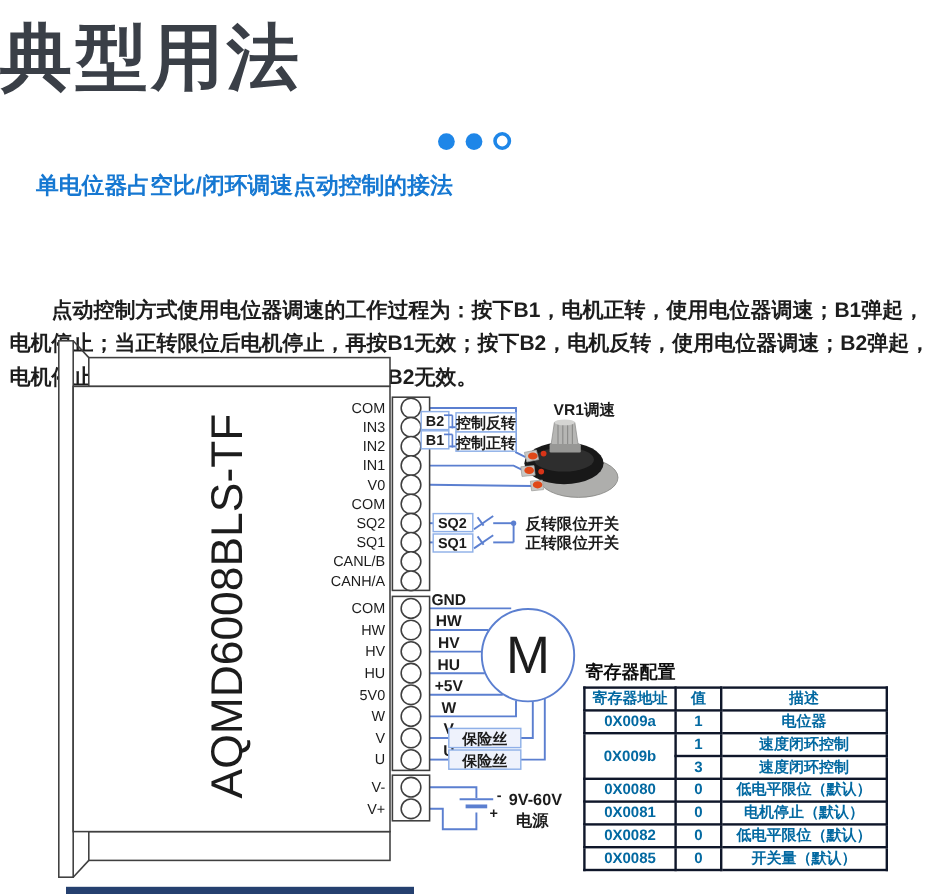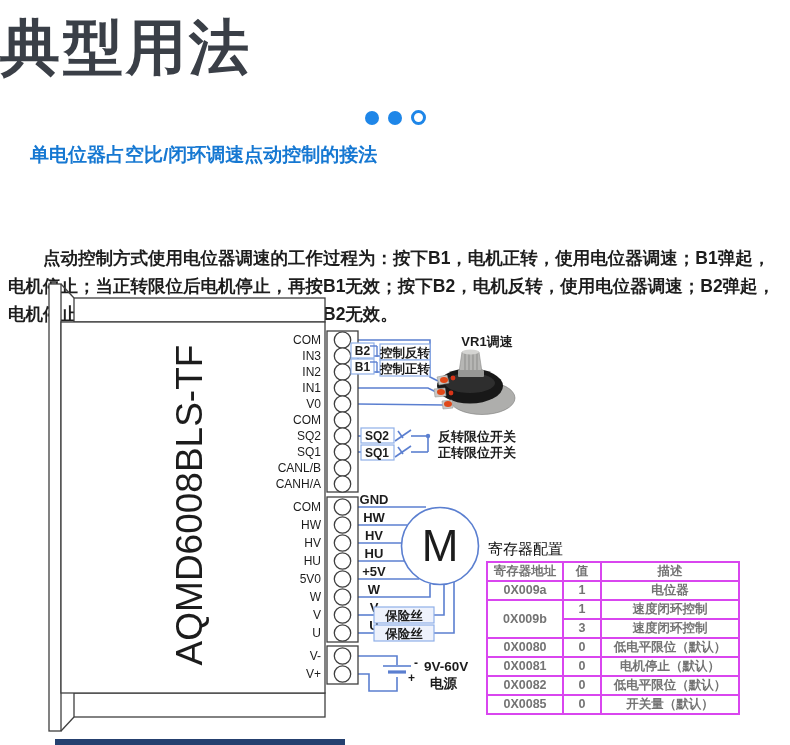--- a/index.html
+++ b/index.html
@@ -10,23 +10,23 @@
   .dots{position:absolute;top:110px;left:0;width:100%;display:flex;justify-content:center;
         align-items:center;gap:9px;}
   .dot{width:14px;height:14px;border-radius:50%;background:#1e86e8;}
   .dot.hollow{background:#fff;border:3px solid #1e86e8;width:9px;height:9px;}
   .heading{position:absolute;top:142px;left:30px;font-size:19px;font-weight:700;color:#1678d2;}
   .para{position:absolute;top:196px;left:8px;width:776px;font-size:17.5px;line-height:28px;
         font-weight:600;color:#1d1d1d;text-indent:2em;margin-top:48px;}
   svg.diagram{position:absolute;left:0;top:0;}
   svg .t{font-family:"Liberation Sans",sans-serif;fill:#1c1c1c;}
   .regwrap{position:absolute;left:486px;top:540px;}
-  .regtitle{font-size:15px;font-weight:400;color:#0d0d0d;margin:0 0 2px 2px;}
+  .regtitle{font-size:15px;font-weight:700;color:#0d0d0d;margin:11px 0 2px 2px;}
   table.reg{border-collapse:collapse;table-layout:fixed;width:252px;background:#fff;}
-  .reg td,.reg th{border:2px solid #d946ef;font-size:12.5px;font-weight:700;color:#737373;
+  .reg td,.reg th{border:2px solid #0f172a;font-size:12.5px;font-weight:700;color:#0369a1;
         text-align:center;padding:0;height:17px;line-height:1.15;overflow:hidden;white-space:nowrap;}
 </style>
 </head>
 <body>
 
 <div class="page">
 
   <div class="title">典型用法</div>
 
   <div class="dots">

